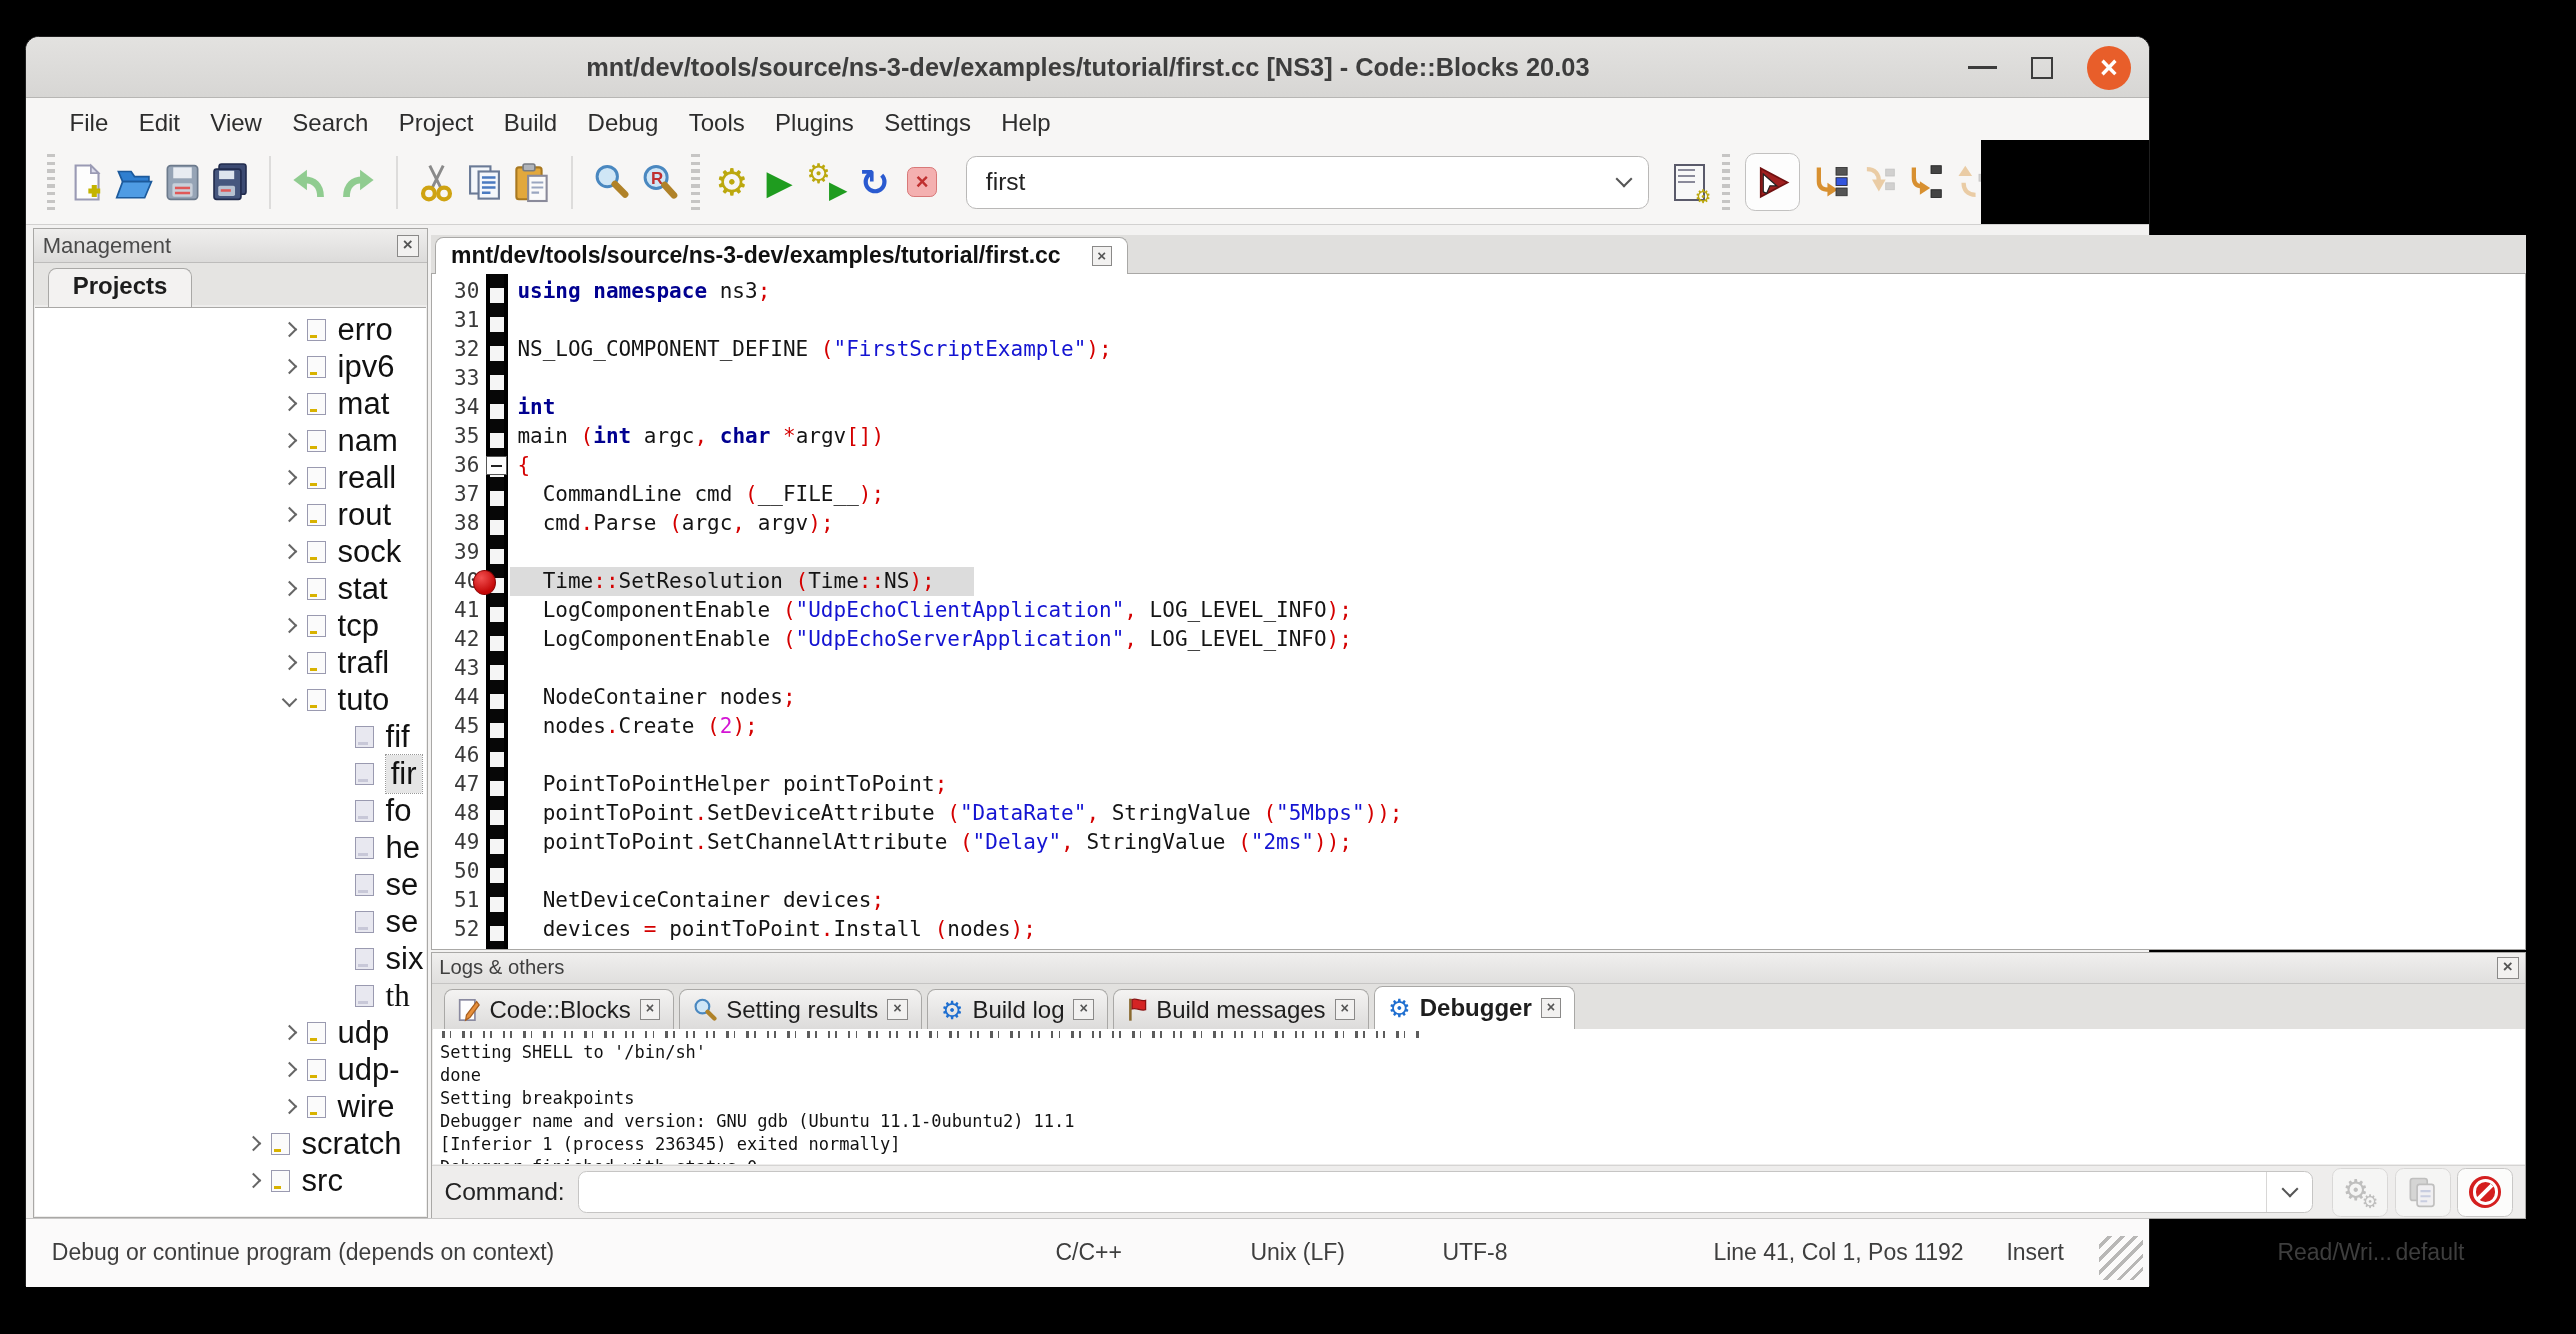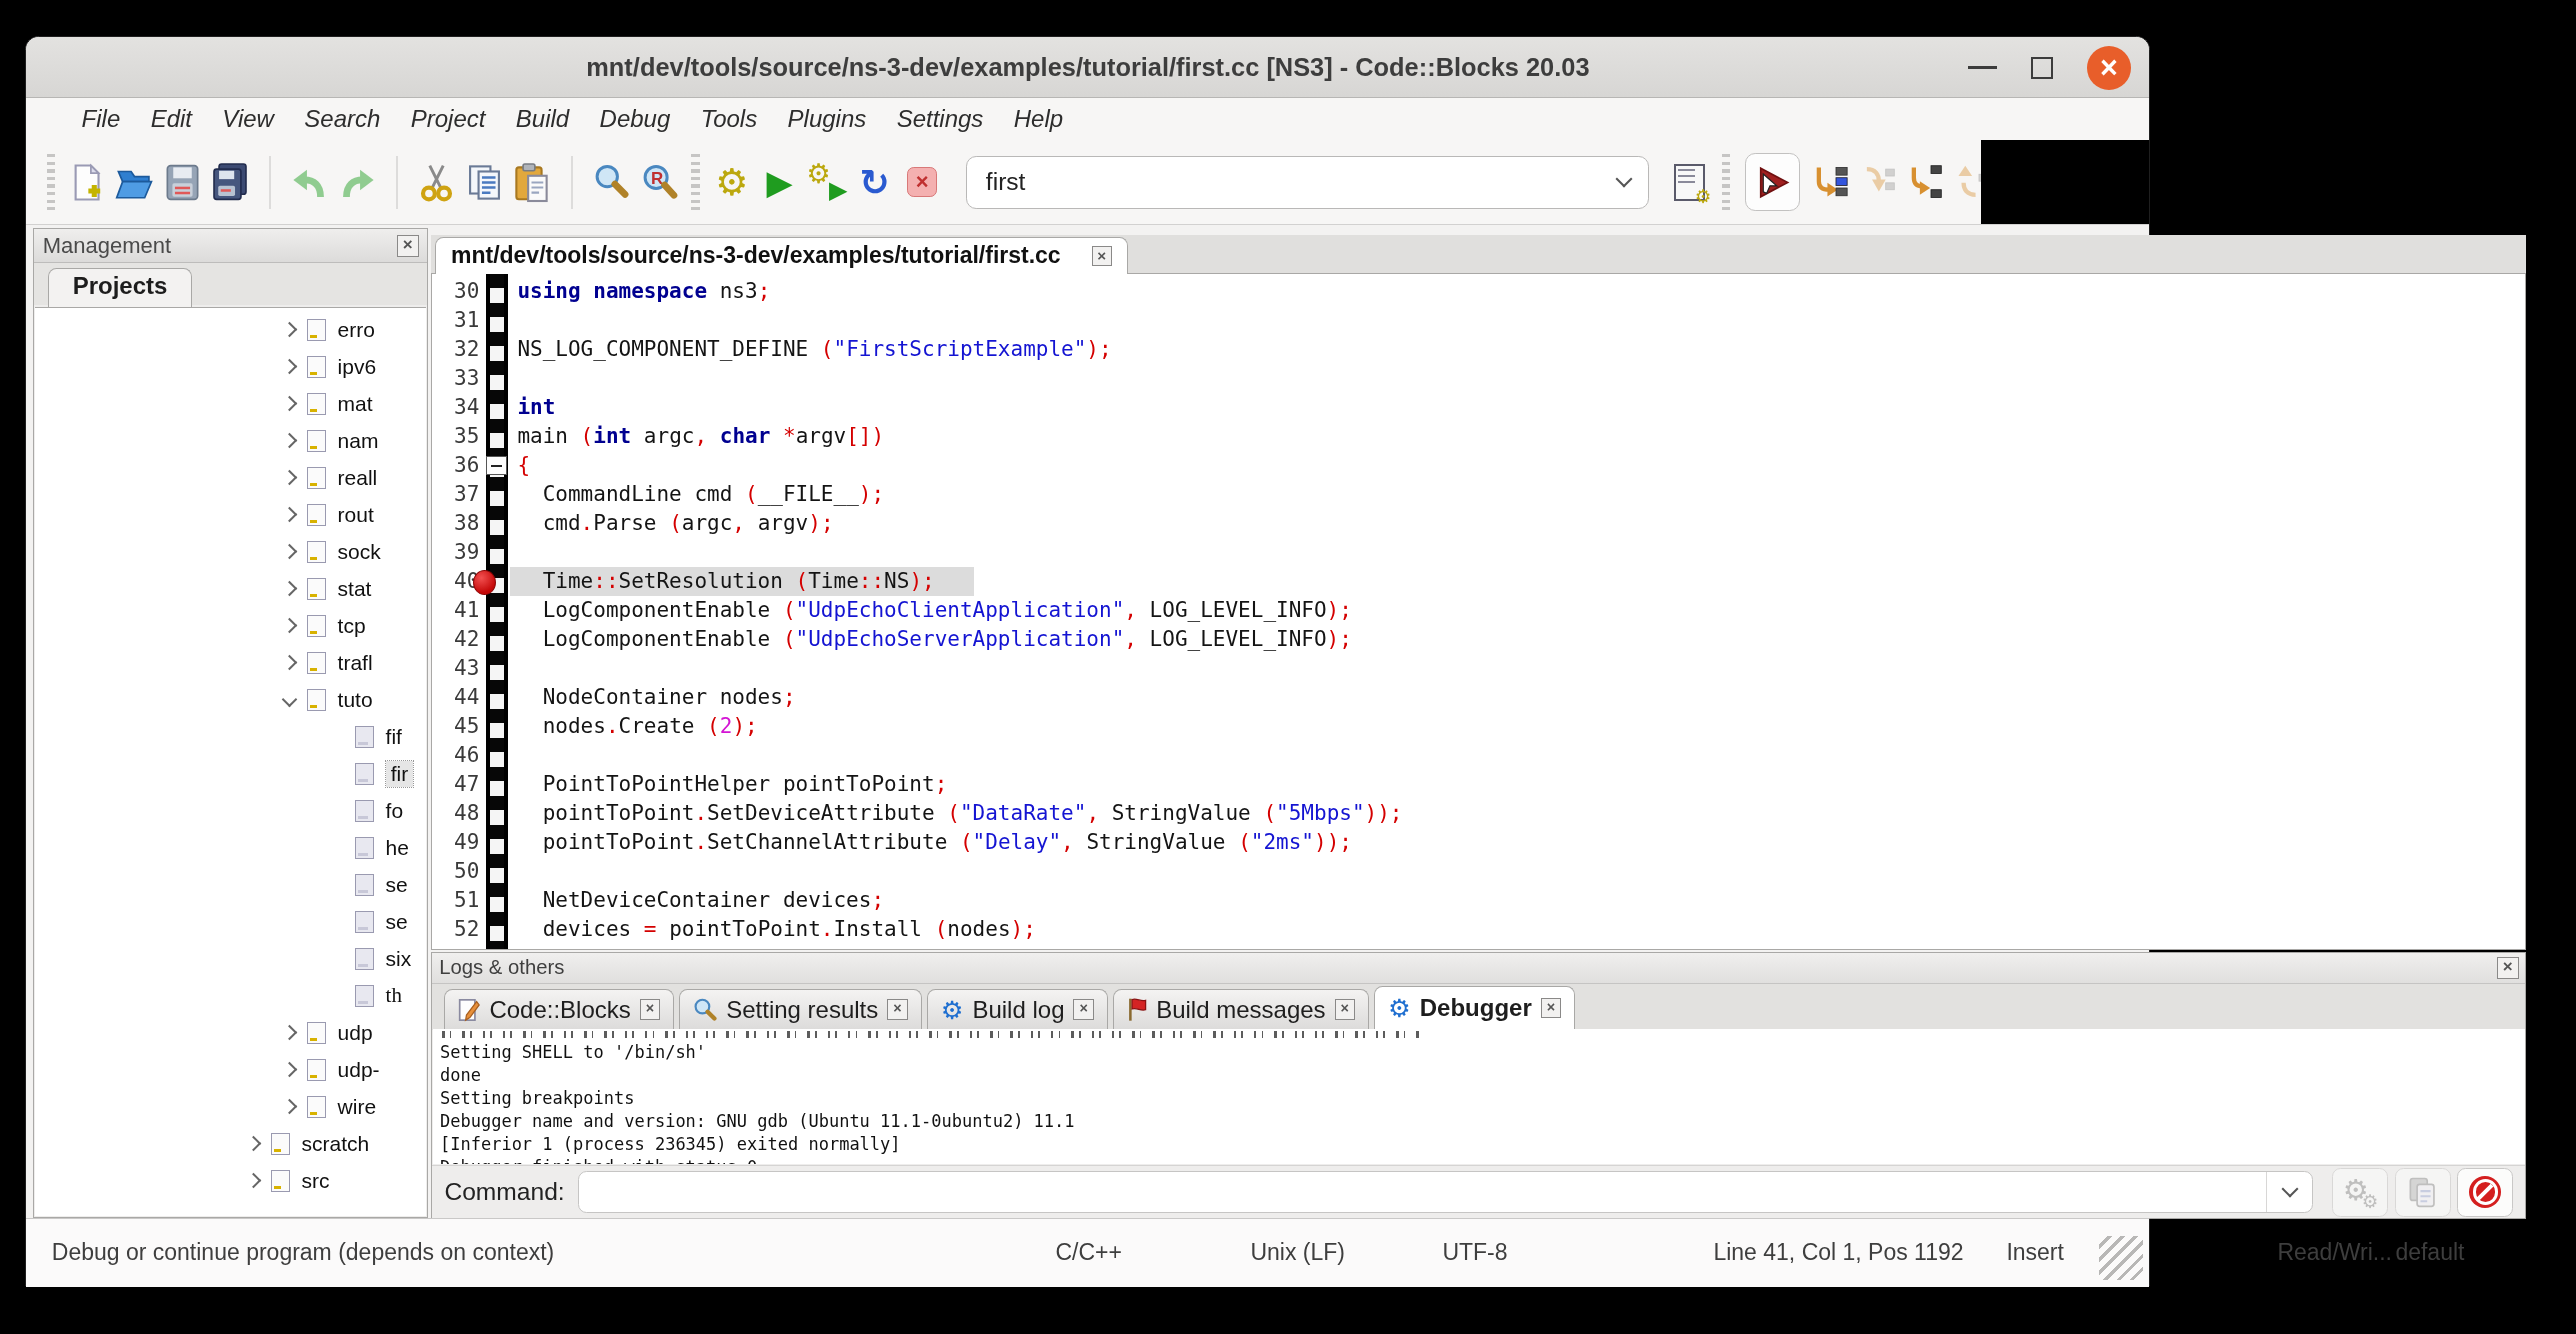--- a/index.html
+++ b/index.html
@@ -17,21 +17,21 @@
     text-align:center; font-weight:bold; font-size:25.4px; color:#3d3d3d; }
   .winctl { position:absolute; right:18.6px; top:0; height:61px; display:flex;
     align-items:center; gap:34px; }
   .btn-min { width:29px; height:3.4px; background:#3c3c3c; }
   .btn-max { width:22px; height:22px; border:2.5px solid #3c3c3c; background:transparent; }
   .btn-close { width:44px; height:44px; border-radius:50%; background:#e85e2a;
     color:#fff; font-size:30.5px; line-height:42px; text-align:center; font-weight:bold; }
 
   
   .menubar { position:absolute; left:0; top:61px; right:0; height:42px;
-    background:#f7f6f5; display:flex; align-items:center; padding-left:40px;font-style:italic; }
+    background:#f7f6f5; display:flex; align-items:flex-end; padding-left:28px; }
   .menu-item { font-size:24px; color:#2d2d2d; padding:3.4px 15.2px; }
 
   
   .toolbar { position:absolute; left:0; top:103px; right:0; height:85px;
     background:#f7f6f5; border-bottom:0.8px solid #d2d1d0; display:flex;
     align-items:center; padding-left:12px; }
   .grip { width:8.5px; height:56px; margin:0 8.5px;
     background:repeating-linear-gradient(180deg,#c6c5c4 0 3.4px,transparent 3.4px 7.6px); }
   .tsep { width:1.7px; height:53px; background:#dddcdb; margin:0 15.2px; }
   .tbtn { width:49px; height:56px; display:flex; align-items:center; justify-content:center; }
@@ -65,21 +65,21 @@
   .tree-row { height:37px; display:flex; align-items:center; gap:12px; white-space:nowrap; }
   .tchev { width:11px; height:11px; border-right:2.1px solid #666; border-bottom:2.1px solid #666;
     transform:rotate(-45deg); flex:none; }
   .tchev.down { transform:rotate(45deg); }
   .ticon { width:18.6px; height:22px; background:#fbfbfb; border:1.7px solid #9a9ab0;
     position:relative; flex:none; }
   .ticon::after { content:""; position:absolute; left:1.7px; bottom:1.7px; width:7.6px; height:3.4px;
     background:#d8b200; }
   .ticon.file { border-color:#9a9ab0; background:#e8e8f0; }
   .ticon.file::after { background:#c8c8d8; width:10.2px; }
-  .tree-label { font-size:21px; color:#111; }
+  .tree-label { font-size:31px; color:#111; }
   .tree-row.sel .tree-label { background:#e6e6e6; outline:0.8px dotted #999; padding:0.8px 5.1px; }
 
   
   .editor { position:absolute; left:405px; top:198px; width:2095px; height:715px; }
   .ed-tabs { height:39px; background:#e0dfdd; border-bottom:0.8px solid #a9a8a6; position:relative; }
   .ed-tab { position:absolute; left:3.4px; top:1.7px; height:37px; display:flex; align-items:center;
     gap:31px; padding:0 15.2px; background:#fff; border:0.8px solid #a9a8a6; border-bottom:none;
     border-radius:8.5px 8.5px 0 0; }
   .ed-tab .cap { font-size:23px; font-weight:bold; color:#111; }
   .ed-tab .xbox { width:20.3px; height:20.3px; font-size:15.2px; line-height:17px; }

